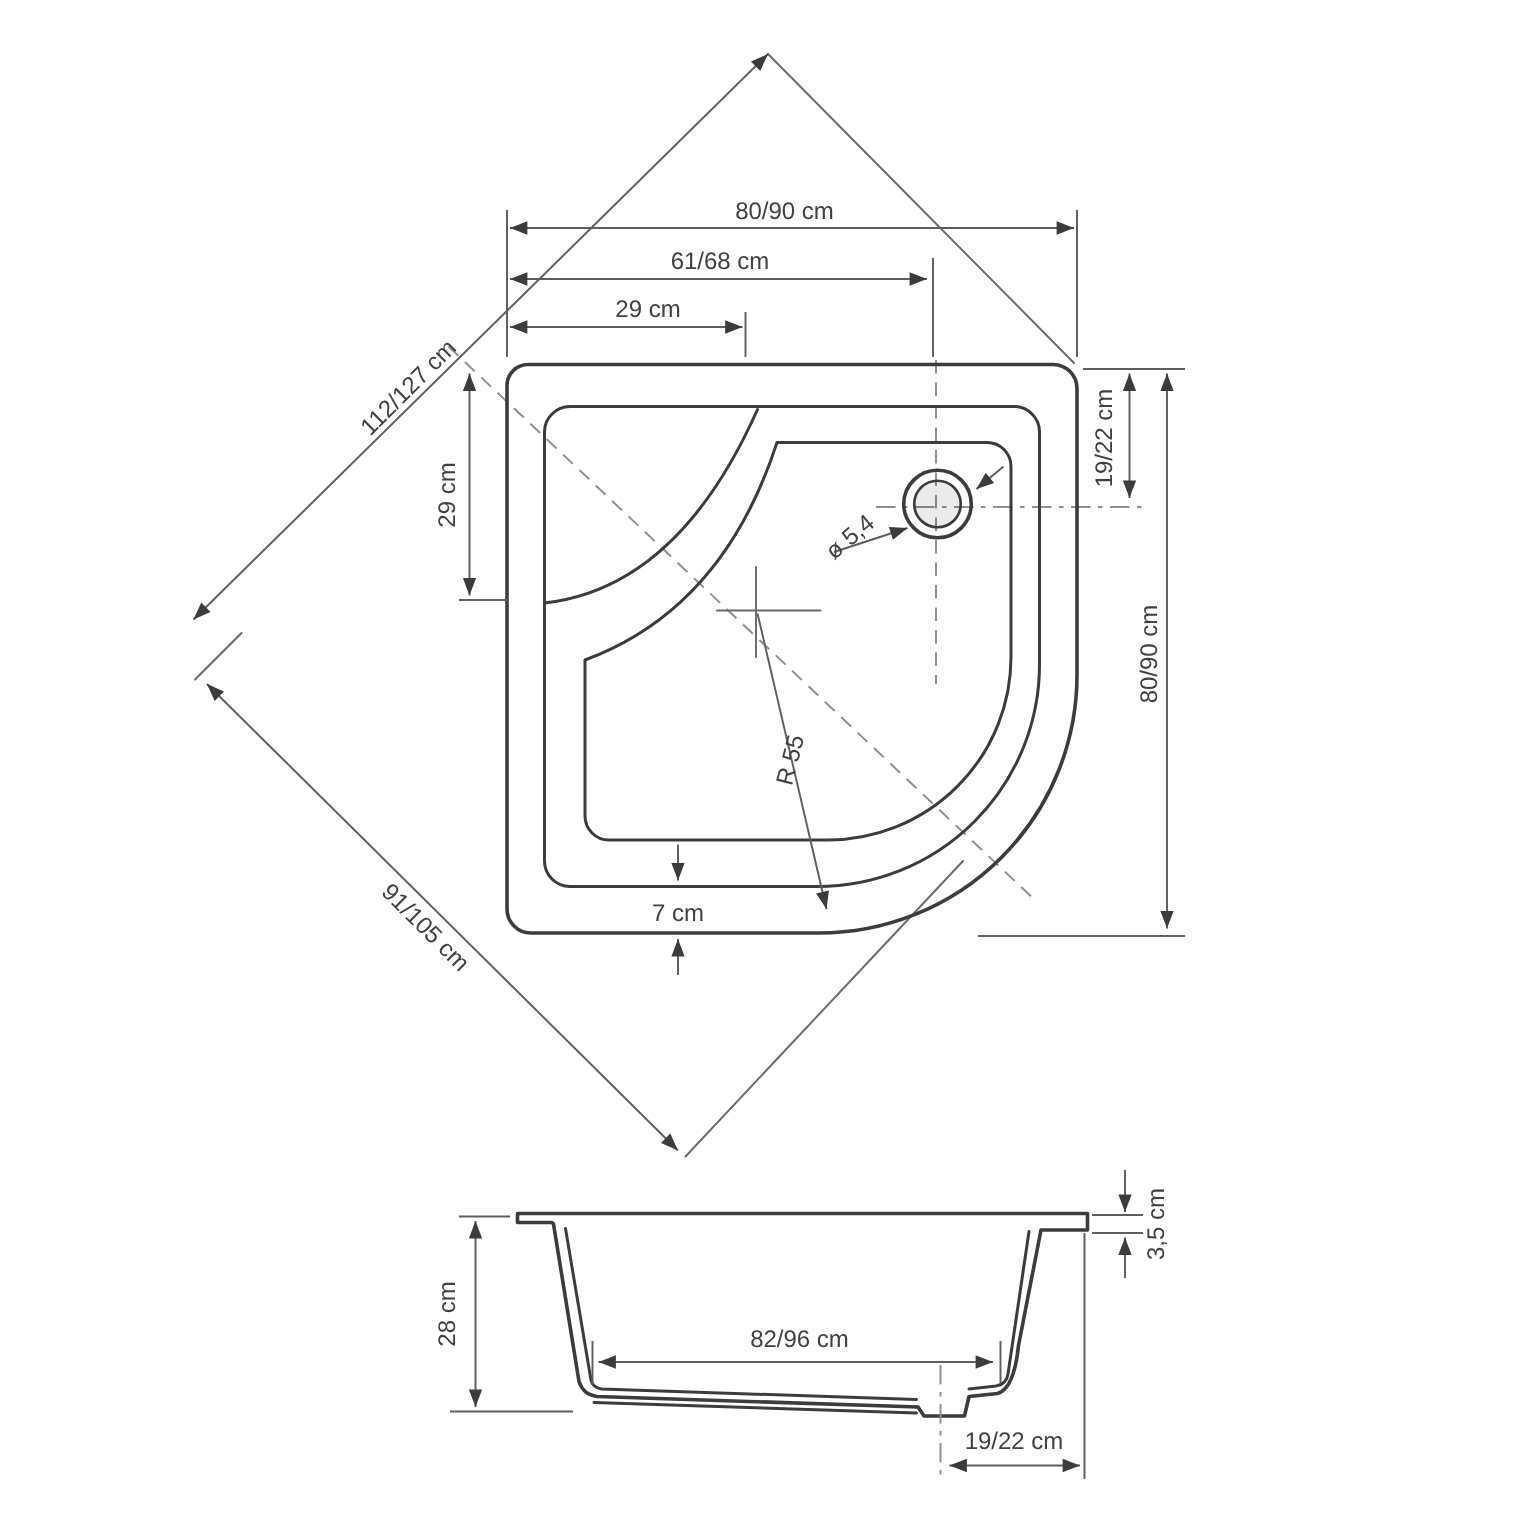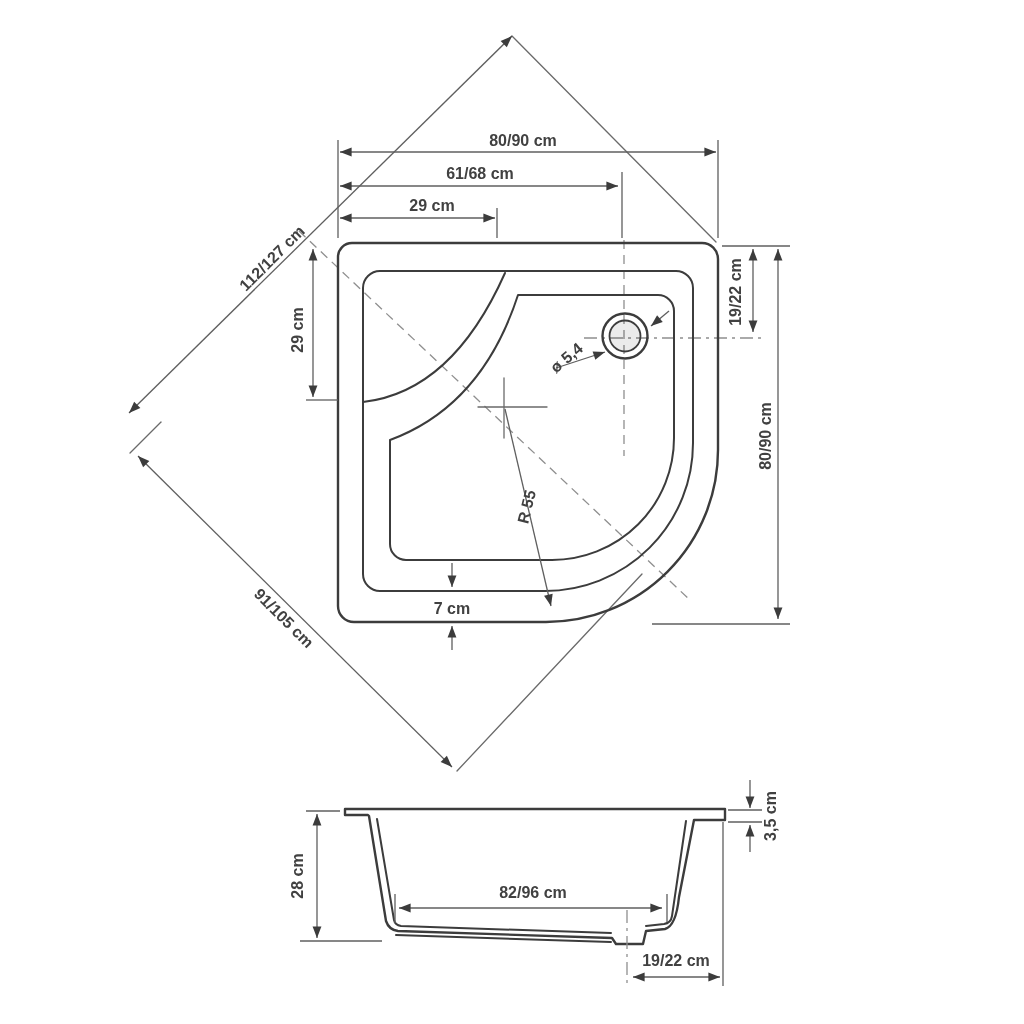--- a/index.html
+++ b/index.html
@@ -9,21 +9,20 @@
     width: 1024px;
     height: 1024px;
     overflow: hidden;
     font-family: "Liberation Sans", sans-serif;
   }
   .stage {
     position: relative;
     width: 1024px;
     height: 1024px;
     background: #ffffff;
-    font-weight: bold;
   }
   svg { display: block; }
   
   .outline  { fill: none; stroke: #3c3c3c; stroke-width: 2.4; stroke-linejoin: round; stroke-linecap: round; }
   .outline2 { fill: none; stroke: #3c3c3c; stroke-width: 2;   stroke-linejoin: round; stroke-linecap: round; }
   .thin     { fill: none; stroke: #6a6a6a; stroke-width: 1.3; stroke-linecap: round; }
   .dim      { fill: none; stroke: #5f5f5f; stroke-width: 1.3; stroke-linecap: butt; }
   .dash     { fill: none; stroke: #8f8f8f; stroke-width: 1.3; stroke-dasharray: 9 6; }
   .dashdot  { fill: none; stroke: #8f8f8f; stroke-width: 1.3; stroke-dasharray: 13 5 3 5; }
   .lbl      { fill: #414141; font-size: 16px; font-family: "Liberation Sans", sans-serif; }

